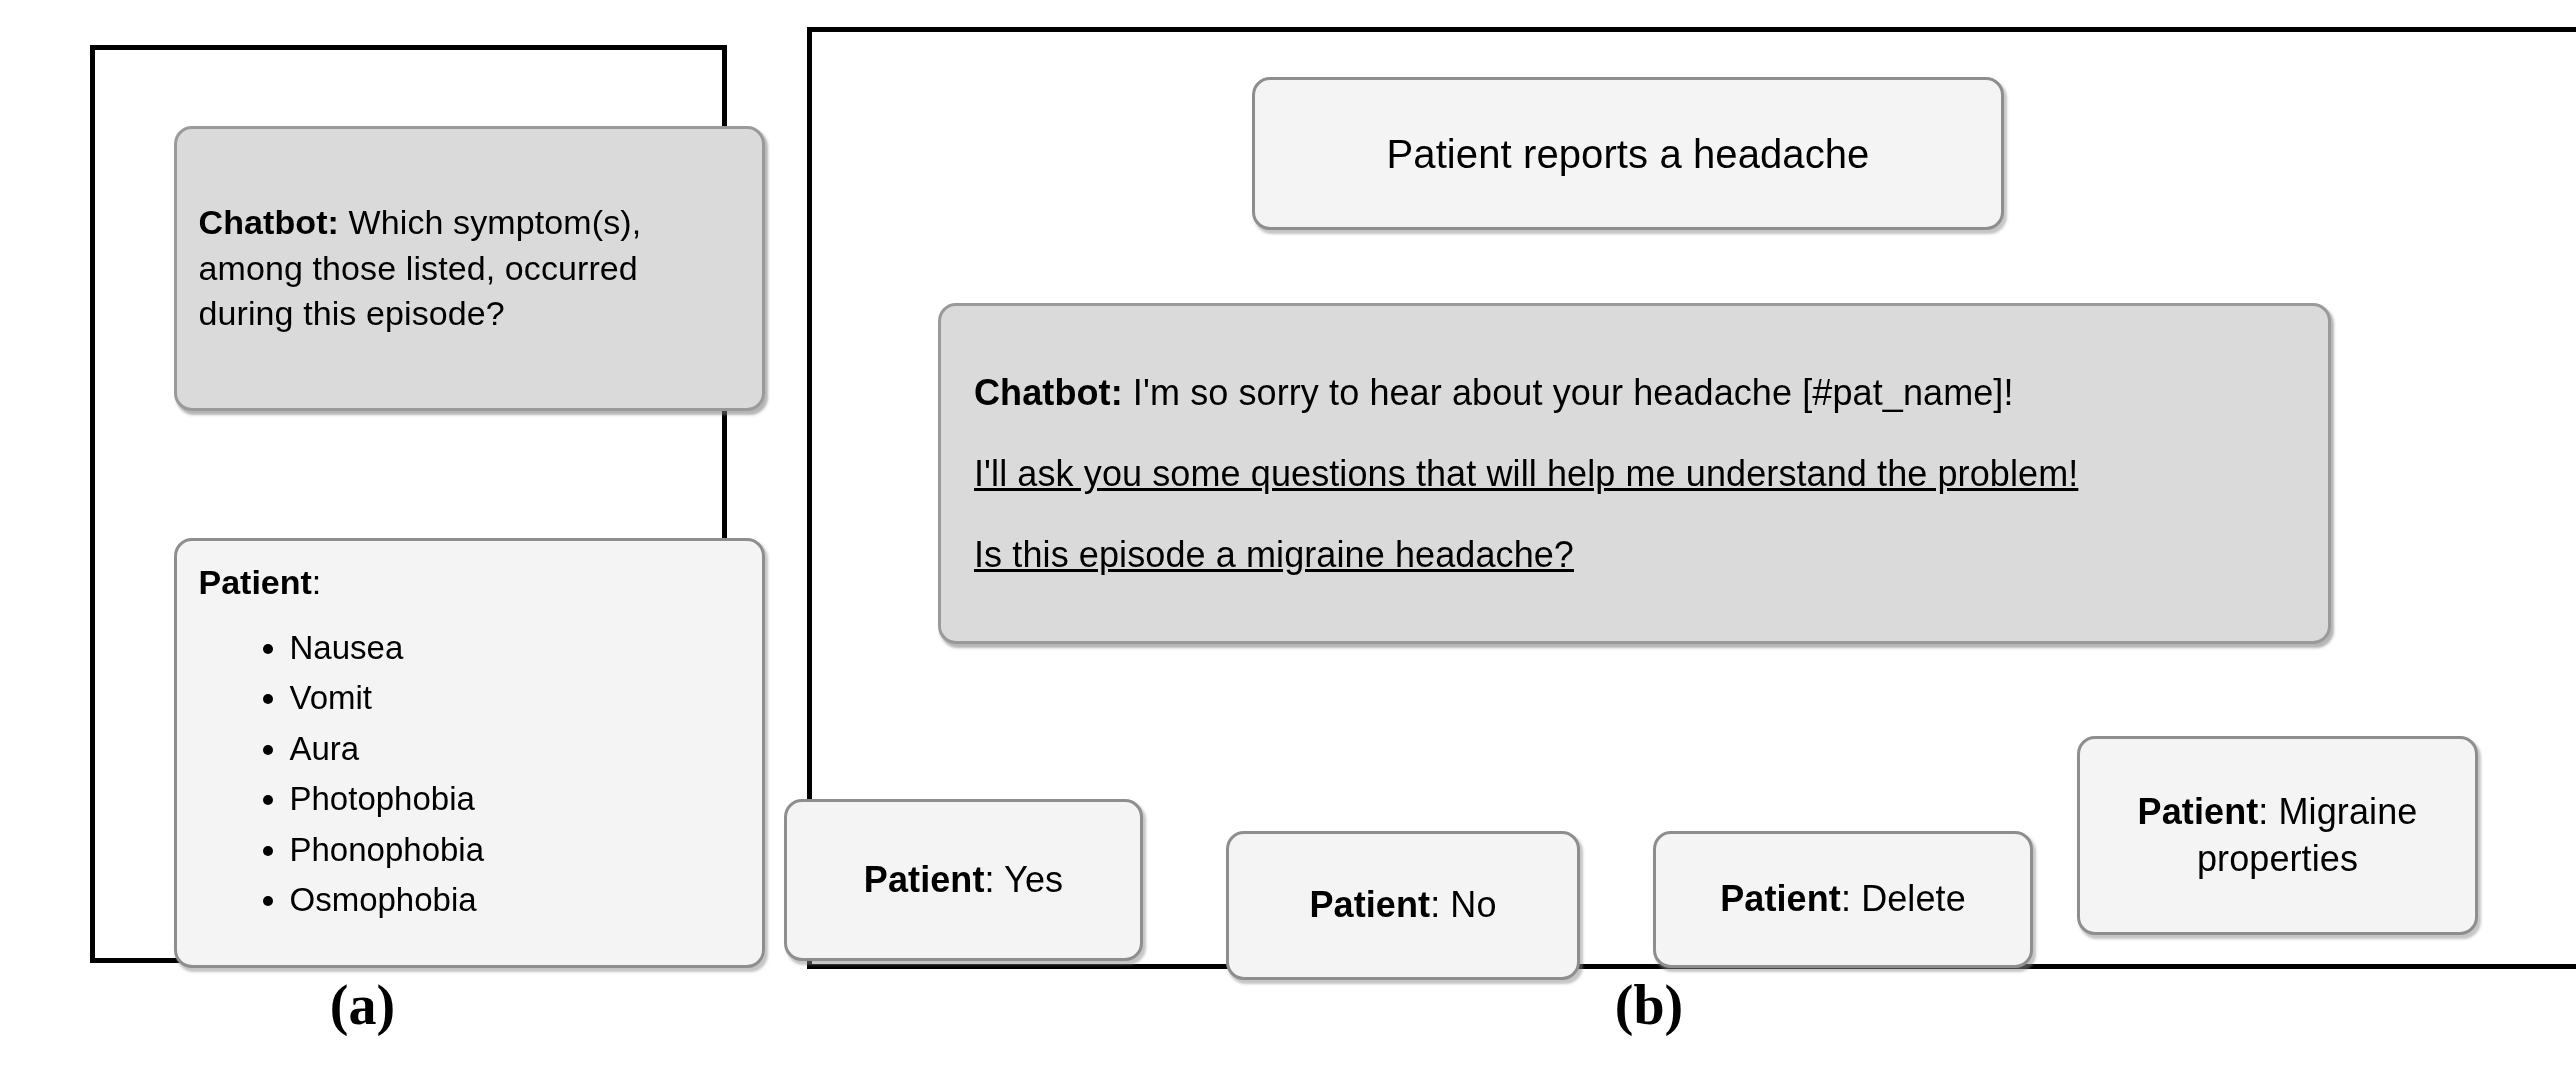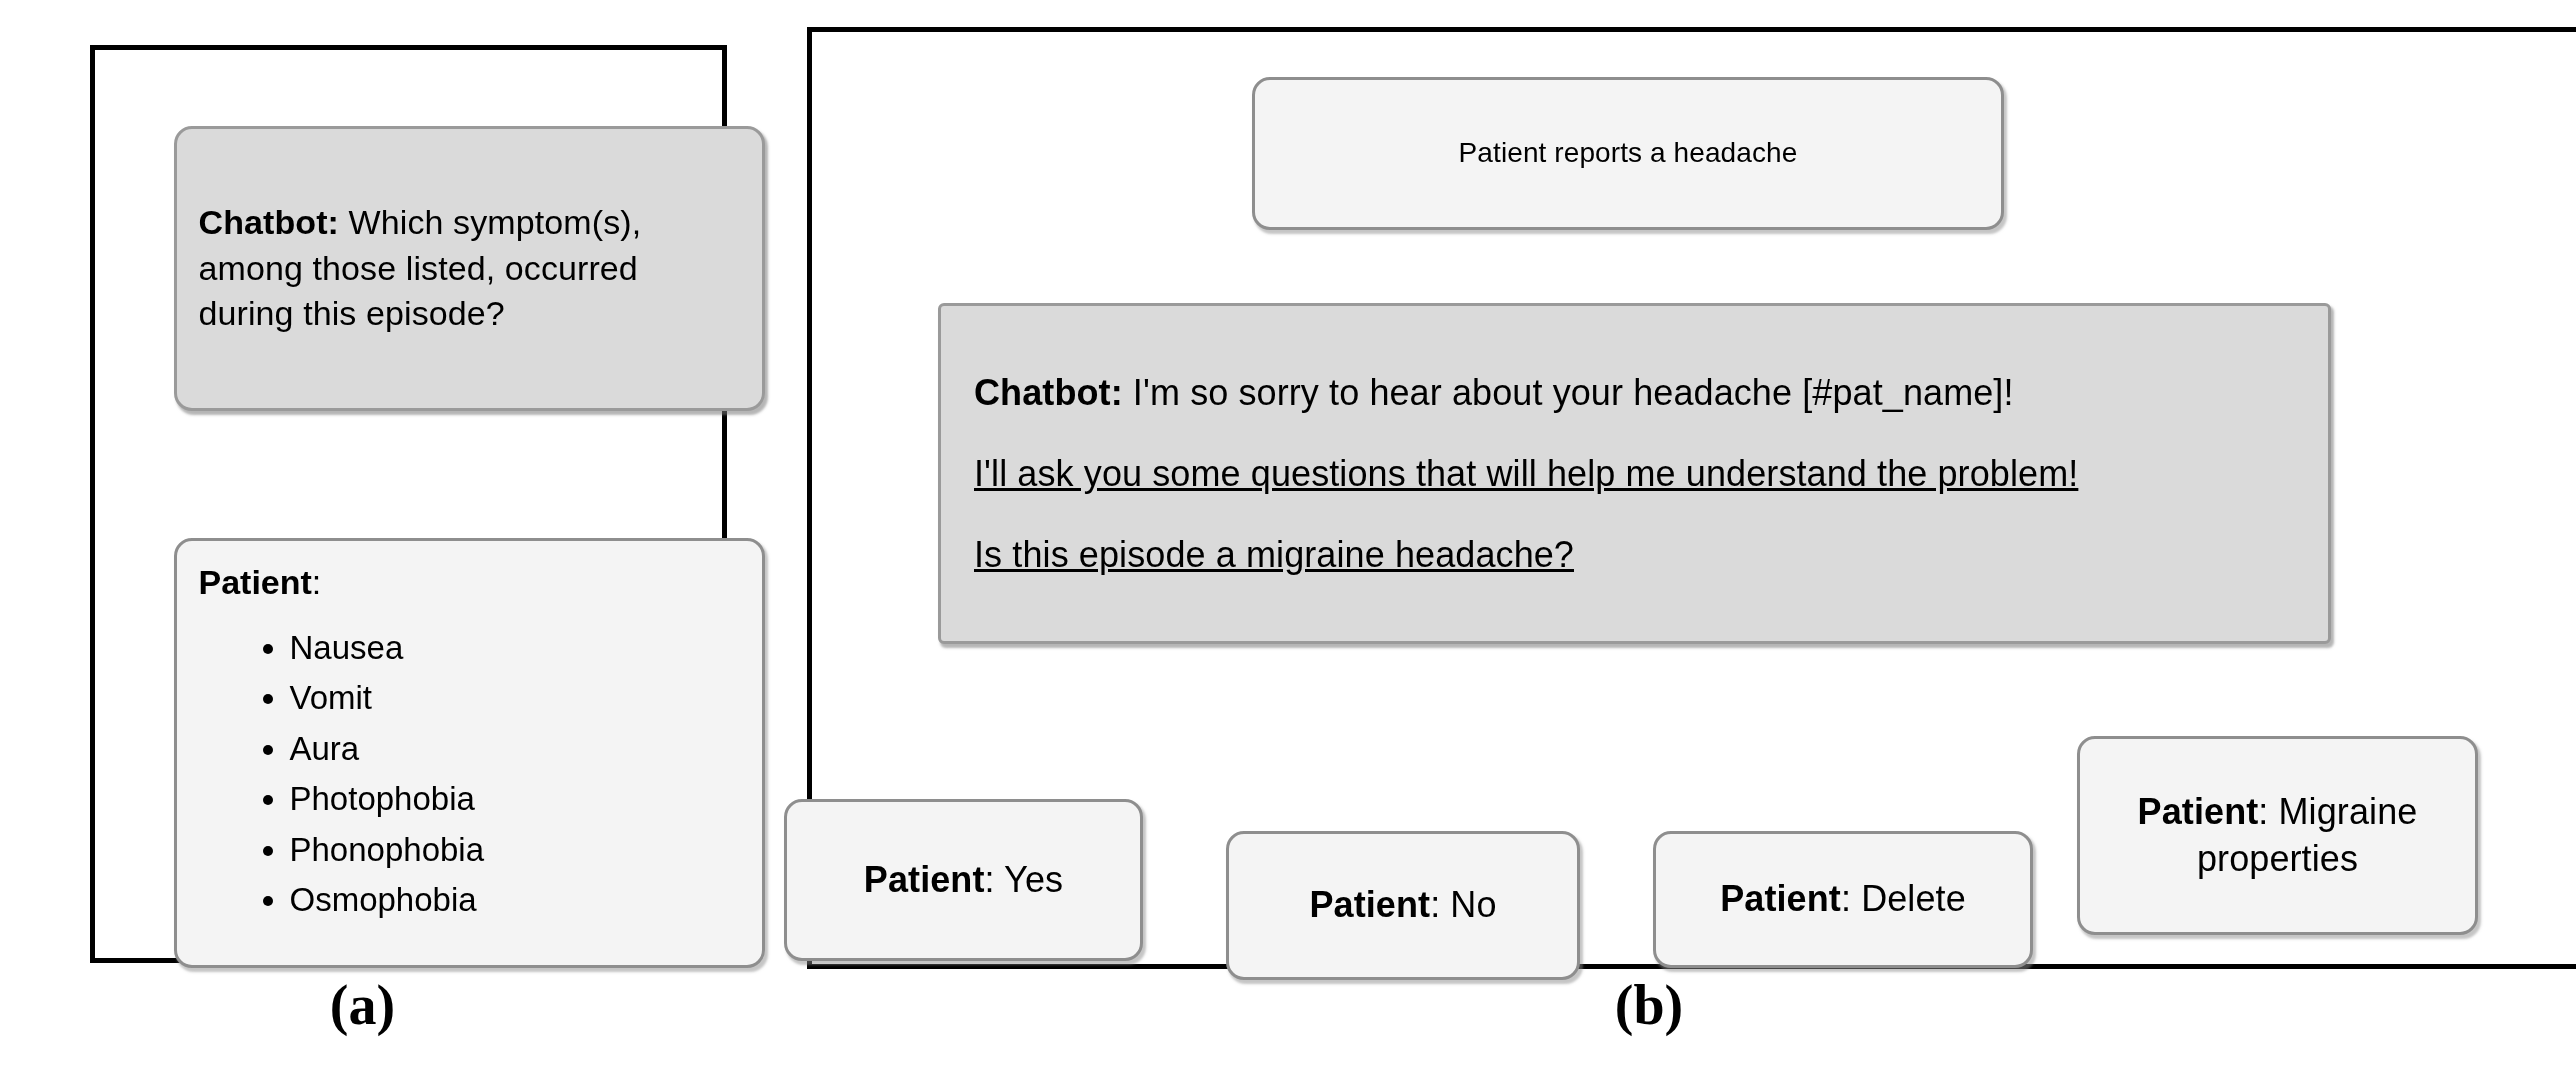--- a/index.html
+++ b/index.html
@@ -89,26 +89,25 @@
     font-size: 33px;
     line-height: 1.53;
   }
 
   
   #b-start {
     left: 1252px; top: 77px; width: 752px; height: 153px;
     align-items: center;
     justify-content: center;
   }
-  #b-start .line { font-size: 28px; text-align: left; }
+  #b-start .line { font-size: 40px; text-align: left; }
 
   #b-chatbot {
     left: 938px; top: 303px; width: 1393px; height: 341px;
     padding: 6px 33px;
-    border-radius: 6px;
   }
   #b-chatbot .line { font-size: 36px; line-height: 1.25; }
   #b-chatbot .line + .line { margin-top: 36px; text-decoration: underline; }
 
   #b-yes    { left: 784px;  top: 799px; width: 359px; height: 162px; align-items: center; }
   #b-no     { left: 1226px; top: 831px; width: 354px; height: 149px; align-items: center; }
   #b-delete { left: 1653px; top: 831px; width: 380px; height: 137px; align-items: center; }
   #b-migr   { left: 2077px; top: 736px;  width: 401px; height: 199px; align-items: center; }
 
   #b-yes .line, #b-no .line, #b-delete .line, #b-migr .line {

